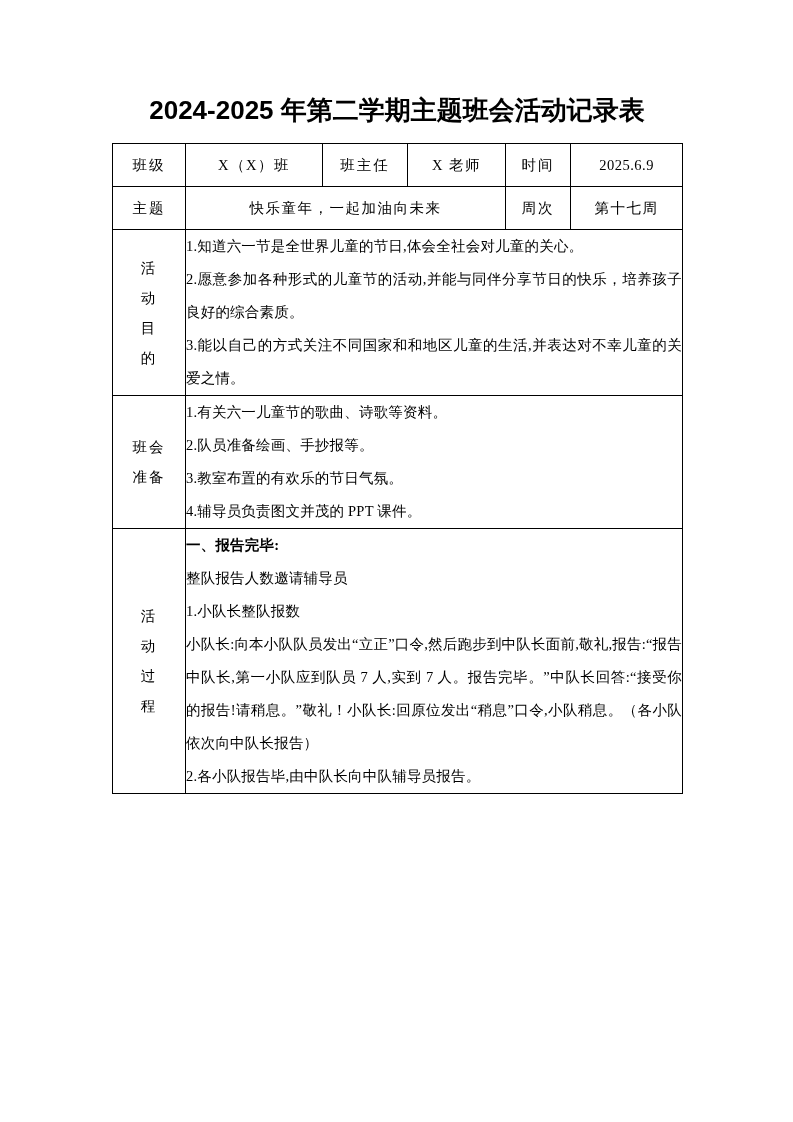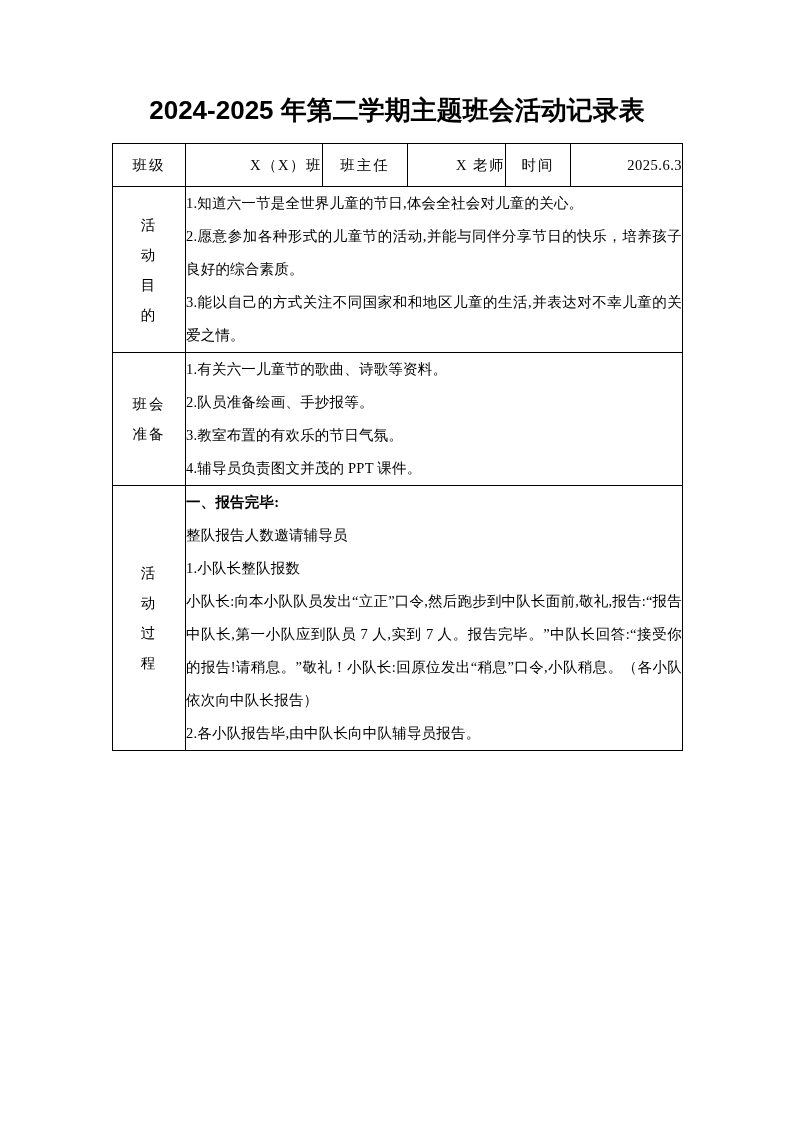--- a/index.html
+++ b/index.html
@@ -56,21 +56,21 @@
 
   
   .cell-label {
     text-align: center;
     font-size: 15px;
     letter-spacing: 2px;
     height: 42px;
     padding: 0 2px;
   }
   .cell-value {
-    text-align: right;
+    text-align: center;
     font-size: 15px;
     letter-spacing: 1.5px;
     height: 42px;
     padding: 0 4px;
   }
   .cell-value.date {
     letter-spacing: 0.5px;
   }
 
   
@@ -123,23 +123,29 @@
       <col style="width:112px">
     </colgroup>
     <tbody>
 
       <tr>
         <td class="cell-label">班级</td>
         <td class="cell-value">X（X）班</td>
         <td class="cell-label">班主任</td>
         <td class="cell-value">X 老师</td>
         <td class="cell-label">时间</td>
-        <td class="cell-value date">2025.6.3</td>
+        <td class="cell-value date">2025.6.9</td>
       </tr>
 
+      <tr>
+        <td class="cell-label">主题</td>
+        <td class="cell-value" colspan="3">快乐童年，一起加油向未来</td>
+        <td class="cell-label">周次</td>
+        <td class="cell-value">第十七周</td>
+      </tr>
 
       <tr>
         <td class="side-label">
           <span class="vline">活</span>
           <span class="vline">动</span>
           <span class="vline">目</span>
           <span class="vline">的</span>
         </td>
         <td class="body-cell" colspan="5">
           <p>1.知道六一节是全世界儿童的节日,体会全社会对儿童的关心。</p>

